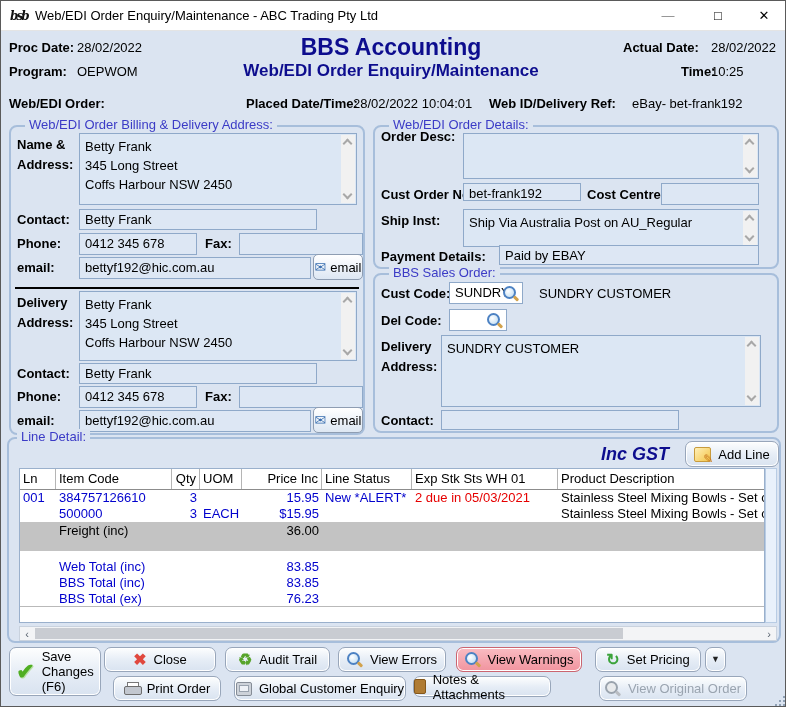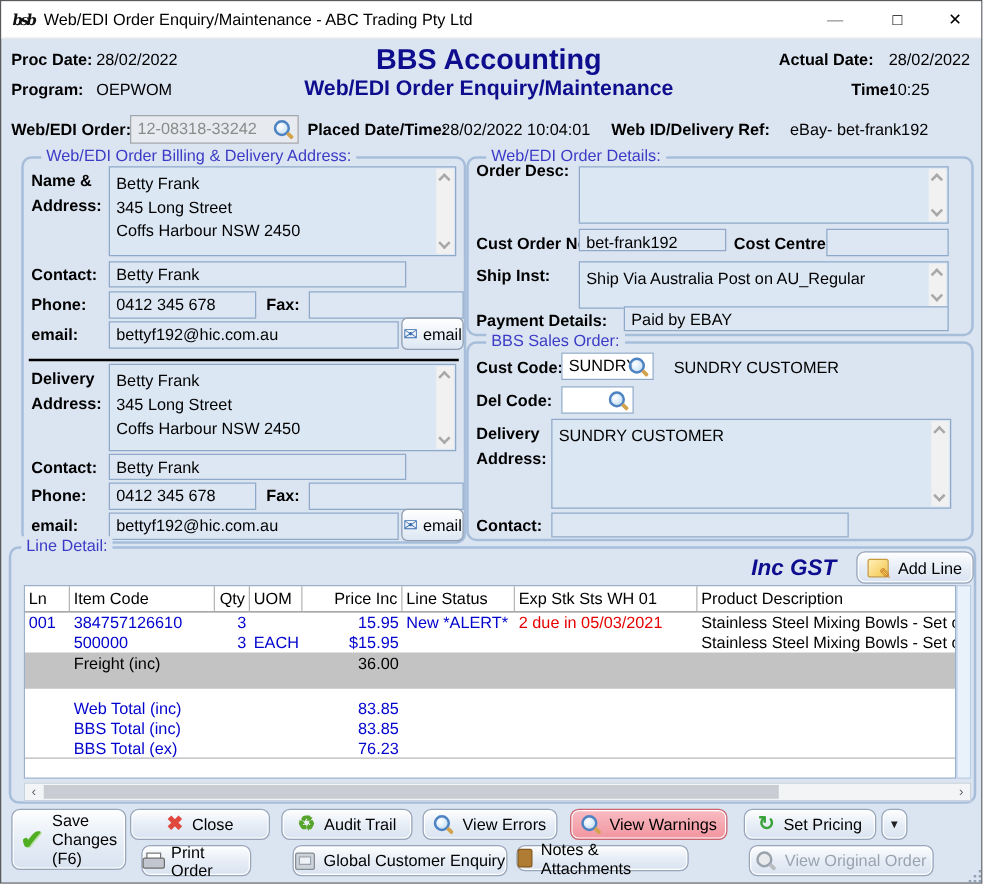--- a/index.html
+++ b/index.html
@@ -145,30 +145,26 @@
   <span class="lbl" style="left:8px;top:61px;">Program:</span>
   <span class="val" style="left:76px;top:63px;">OEPWOM</span>
   <div class="val navy" style="left:140px;top:33px;width:500px;text-align:center;font-size:23px;font-weight:bold;">BBS Accounting</div>
   <div class="val navy" style="left:140px;top:60px;width:500px;text-align:center;font-size:17px;font-weight:bold;">Web/EDI Order Enquiry/Maintenance</div>
   <span class="lbl" style="left:622px;top:37px;">Actual Date:</span>
   <span class="val" style="left:710px;top:39px;">28/02/2022</span>
   <span class="lbl" style="left:680px;top:61px;">Time:</span>
   <span class="val" style="left:710px;top:63px;">10:25</span>
 
   <span class="lbl" style="left:8px;top:93px;">Web/EDI Order:</span>
-  <div class="fld gray" style="left:103px;top:91px;width:135px;height:23px;">
-    <span>12-08318-33242</span>
-    <span class="mag infield"></span>
-  </div>
   <span class="lbl" style="left:245px;top:93px;">Placed Date/Time:</span>
   <span class="val" style="left:352px;top:95px;">28/02/2022 10:04:01</span>
   <span class="lbl" style="left:488px;top:93px;">Web ID/Delivery Ref:</span>
   <span class="val" style="left:611px;top:95px;margin-left:20px;">eBay- bet-frank192</span>
 
-  <div class="group" style="left:8px;top:124px;width:356px;height:310px;margin-left:8px;">
+  <div class="group" style="left:8px;top:124px;width:356px;height:310px;">
     <span class="legend">Web/EDI Order Billing &amp; Delivery Address:</span>
 
     <span class="lbl" style="left:6px;top:8px;">Name &amp;
 Address:</span>
     <div class="tarea" style="left:68px;top:6px;width:278px;height:72px;">
       <span class="tx">Betty Frank
 345 Long Street
 Coffs Harbour NSW 2450</span>
       <span class="scrollcol">
           <span class="chev up"></span>
@@ -409,21 +405,21 @@
     <span class="txt">View Warnings</span>
   </div>
   <div class="btn" style="left:594px;top:646px;width:106px;height:25px;">
     <span class="gi refresh">↻</span>
     <span class="txt">Set Pricing</span>
   </div>
   <div class="btn" style="left:704px;top:646px;width:21px;height:25px;">
     <span class="gi drop">▼</span>
   </div>
 
-  <div class="btn" style="left:112px;top:675px;width:88px;height:25px;">
+  <div class="btn" style="left:112px;top:675px;width:108px;height:25px;">
     <span class="icon-print"></span>
     <span class="txt">Print Order</span>
   </div>
   <div class="btn" style="left:233px;top:675px;width:172px;height:25px;">
     <span class="icon-box"></span>
     <span class="txt">Global Customer Enquiry</span>
   </div>
   <div class="btn" style="left:412px;top:675px;width:138px;height:21px;">
     <span class="icon-clip"></span>
     <span class="txt">Notes &amp; Attachments</span>

